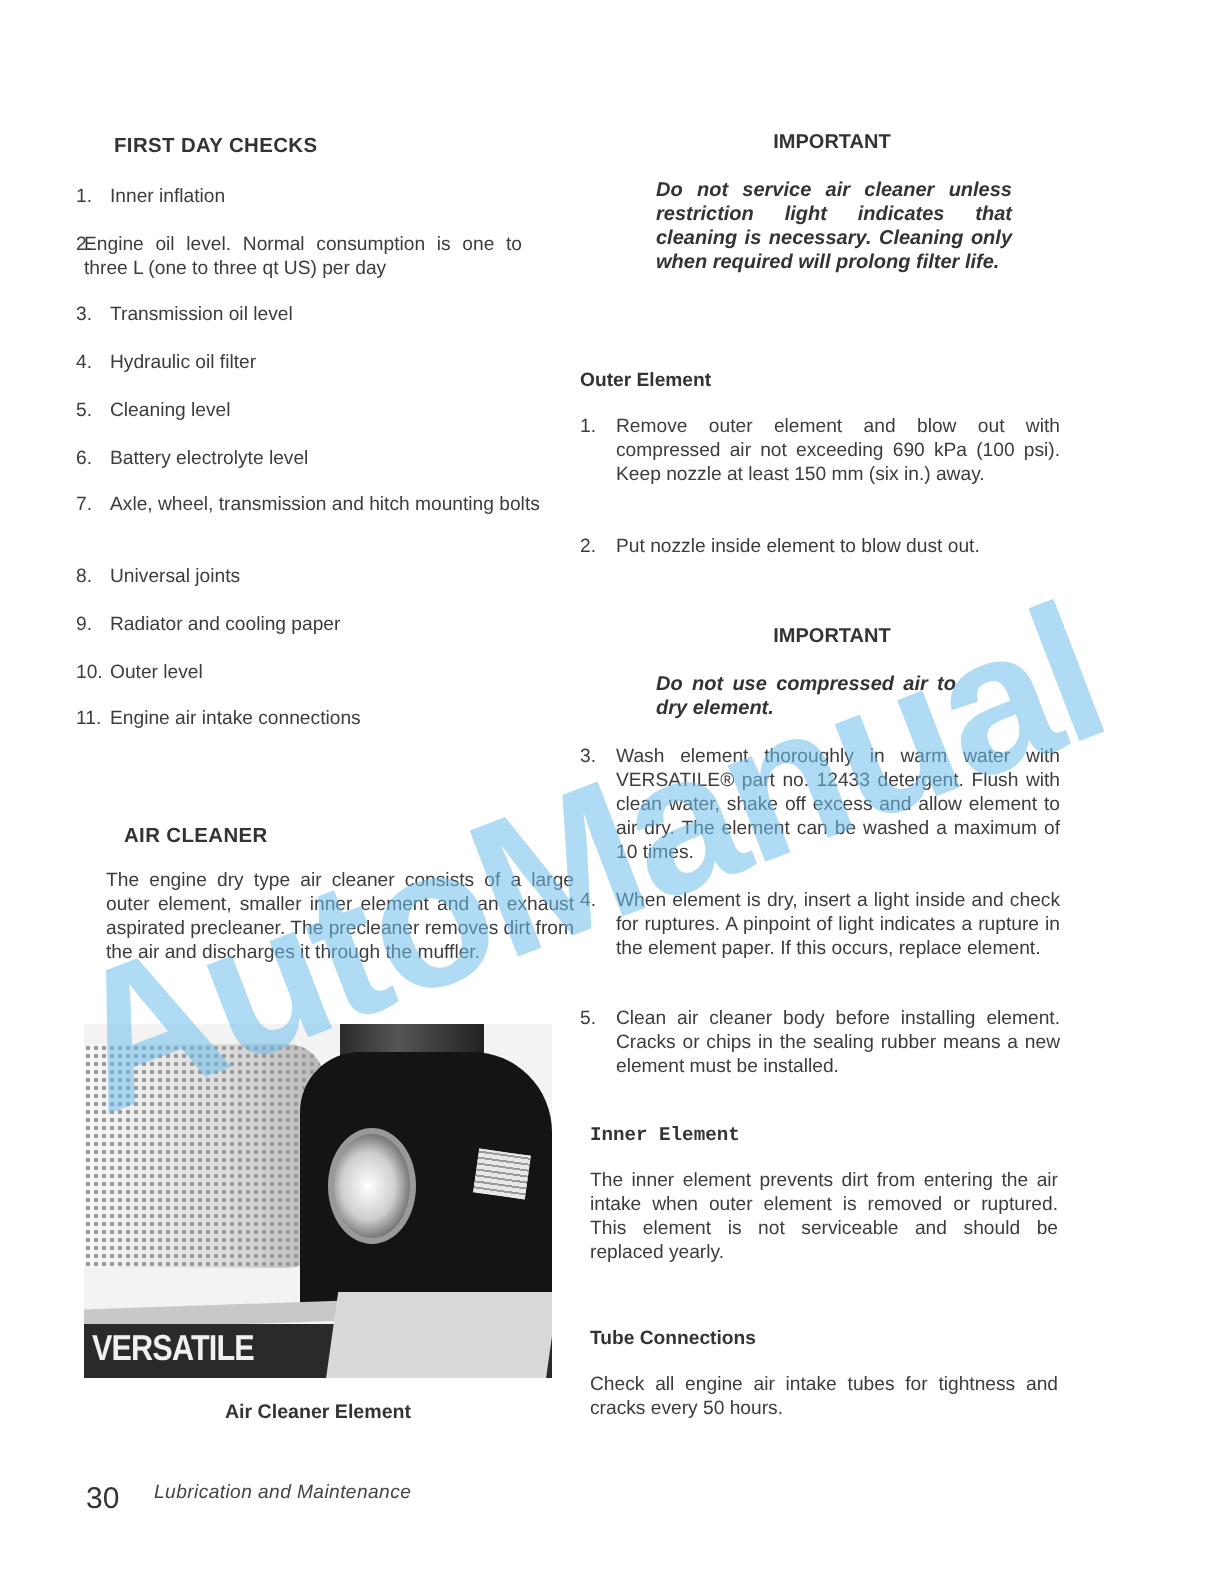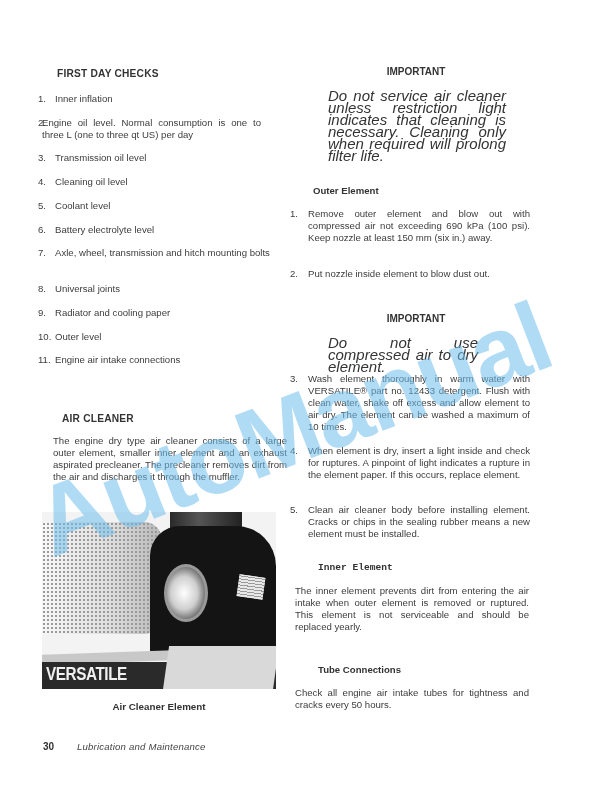--- a/index.html
+++ b/index.html
@@ -3,29 +3,29 @@
   <meta charset="utf-8">
   <style>
     html, body { margin: 0; padding: 0; }
     body {
       width: 612px; height: 792px; background: #ffffff; position: relative; overflow: hidden;
       font-family: "Liberation Sans", "DejaVu Sans", sans-serif;
       color: #3a3a3a;
     }
     .abs { position: absolute; }
     .h-caps { font-weight: bold; font-size: 10.2px; letter-spacing: 0.2px; color: #333; padding-left: 21px; }
-    .h-sub { font-weight: bold; font-size: 9.6px; color: #333; margin-left: 23px; }
+    .h-sub { font-weight: bold; font-size: 9.6px; color: #333; }
     .body-txt { font-size: 9.6px; line-height: 12px; color: #3c3c3c; }
     .just { text-align: justify; text-align-last: left; }
     .li { position: absolute; }
     .li .num { position: absolute; left: 0; top: 0; }
     .li .txt { position: absolute; top: 0; }
     .imp-title { font-weight: bold; font-size: 10px; text-align: center; color: #333; }
-    .imp-body { font-weight: normal; font-style: italic; font-size: 15px; line-height: 12px; color: #333; text-align: justify; text-align-last: left; }
-    .footer-num { font-weight: bold; font-size: 10px; color: #333; }
+    .imp-body { font-weight: bold; font-style: italic; font-size: 10px; line-height: 12px; color: #333; text-align: justify; text-align-last: left; }
+    .footer-num { font-weight: normal; font-size: 15px; color: #333; }
     .footer-title { font-style: italic; font-size: 9.6px; color: #444; letter-spacing: 0.2px; }
     .caption { font-weight: bold; font-size: 9.8px; text-align: center; color: #333; }
 
     
     .photo { position: absolute; left: 42px; top: 512px; width: 234px; height: 177px; background: #f3f3f3; overflow: hidden; }
     .photo .filter-cyl {
       position: absolute; left: 0; top: 10px; width: 120px; height: 112px;
       background:
         radial-gradient(circle at 2px 2px, #9a9a9a 1px, transparent 1.3px) 0 0/4px 4px,
         linear-gradient(90deg, #f8f8f8 0%, #dcdcdc 60%, #b8b8b8 100%);
@@ -84,25 +84,25 @@
   <div class="li body-txt" style="left:38px; top:117px; width:236px;">
     <span class="num">2.</span>
     <span class="txt just" style="left:4px; width:219px;">Engine oil level. Normal consumption is one to three L (one to three qt US) per day</span>
   </div>
   <div class="li body-txt" style="left:38px; top:152px; width:236px;">
     <span class="num">3.</span>
     <span class="txt" style="left:17px; width:219px;">Transmission oil level</span>
   </div>
   <div class="li body-txt" style="left:38px; top:176px; width:236px;">
     <span class="num">4.</span>
-    <span class="txt" style="left:17px; width:219px;">Cleaning oil level</span>
+    <span class="txt" style="left:17px; width:219px;">Hydraulic oil filter</span>
   </div>
   <div class="li body-txt" style="left:38px; top:200px; width:236px;">
     <span class="num">5.</span>
-    <span class="txt" style="left:17px; width:219px;">Coolant level</span>
+    <span class="txt" style="left:17px; width:219px;">Cleaning level</span>
   </div>
   <div class="li body-txt" style="left:38px; top:224px; width:236px;">
     <span class="num">6.</span>
     <span class="txt" style="left:17px; width:219px;">Battery electrolyte level</span>
   </div>
   <div class="li body-txt" style="left:38px; top:247px; width:236px;">
     <span class="num">7.</span>
     <span class="txt just" style="left:17px; width:219px;">Axle, wheel, transmission and hitch mounting bolts</span>
   </div>
   <div class="li body-txt" style="left:38px; top:283px; width:236px;">

